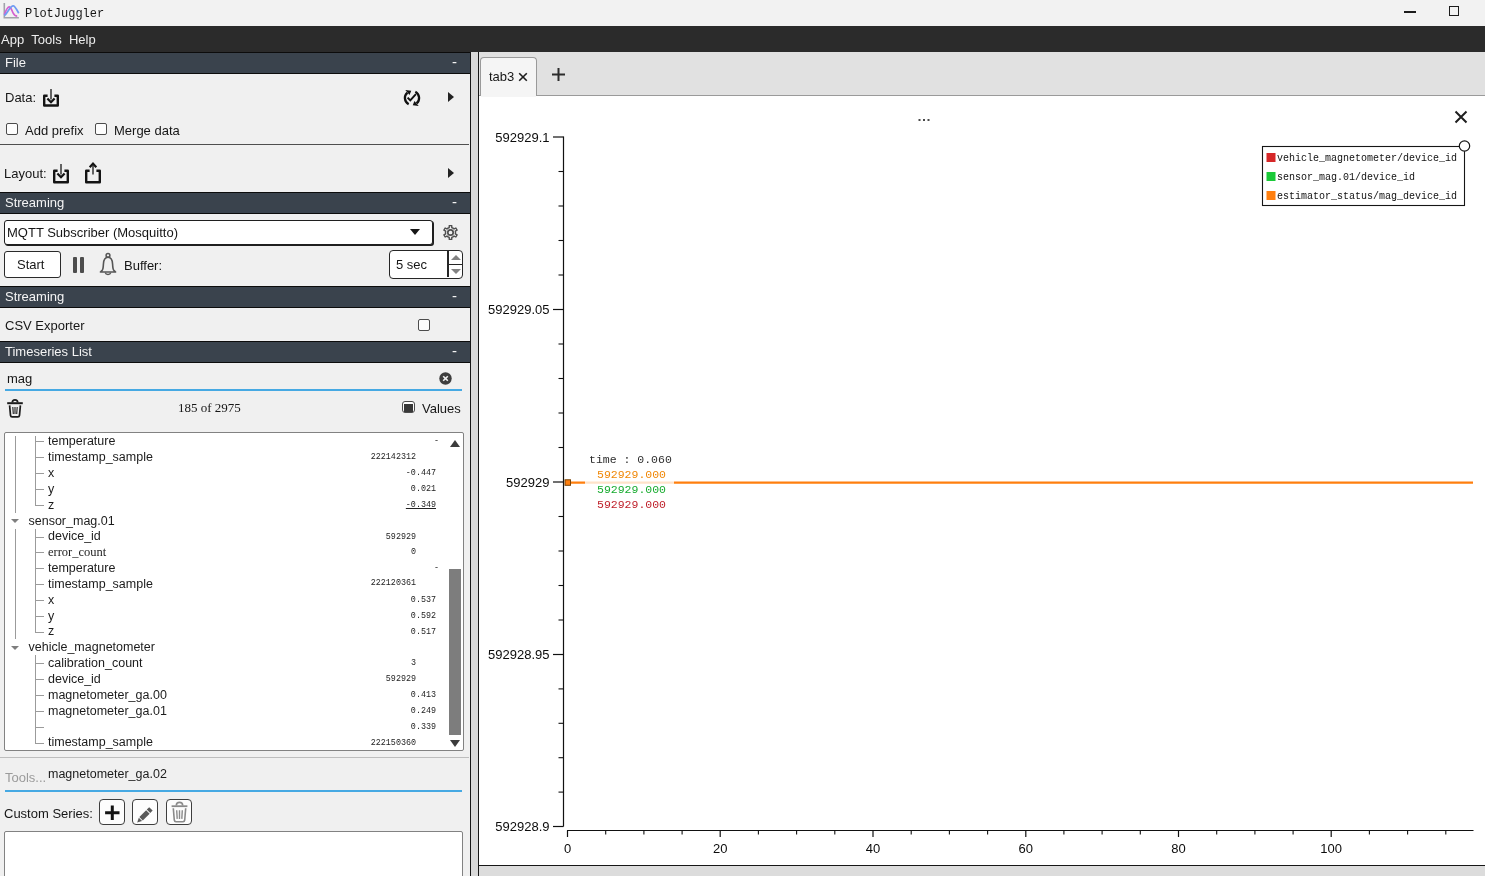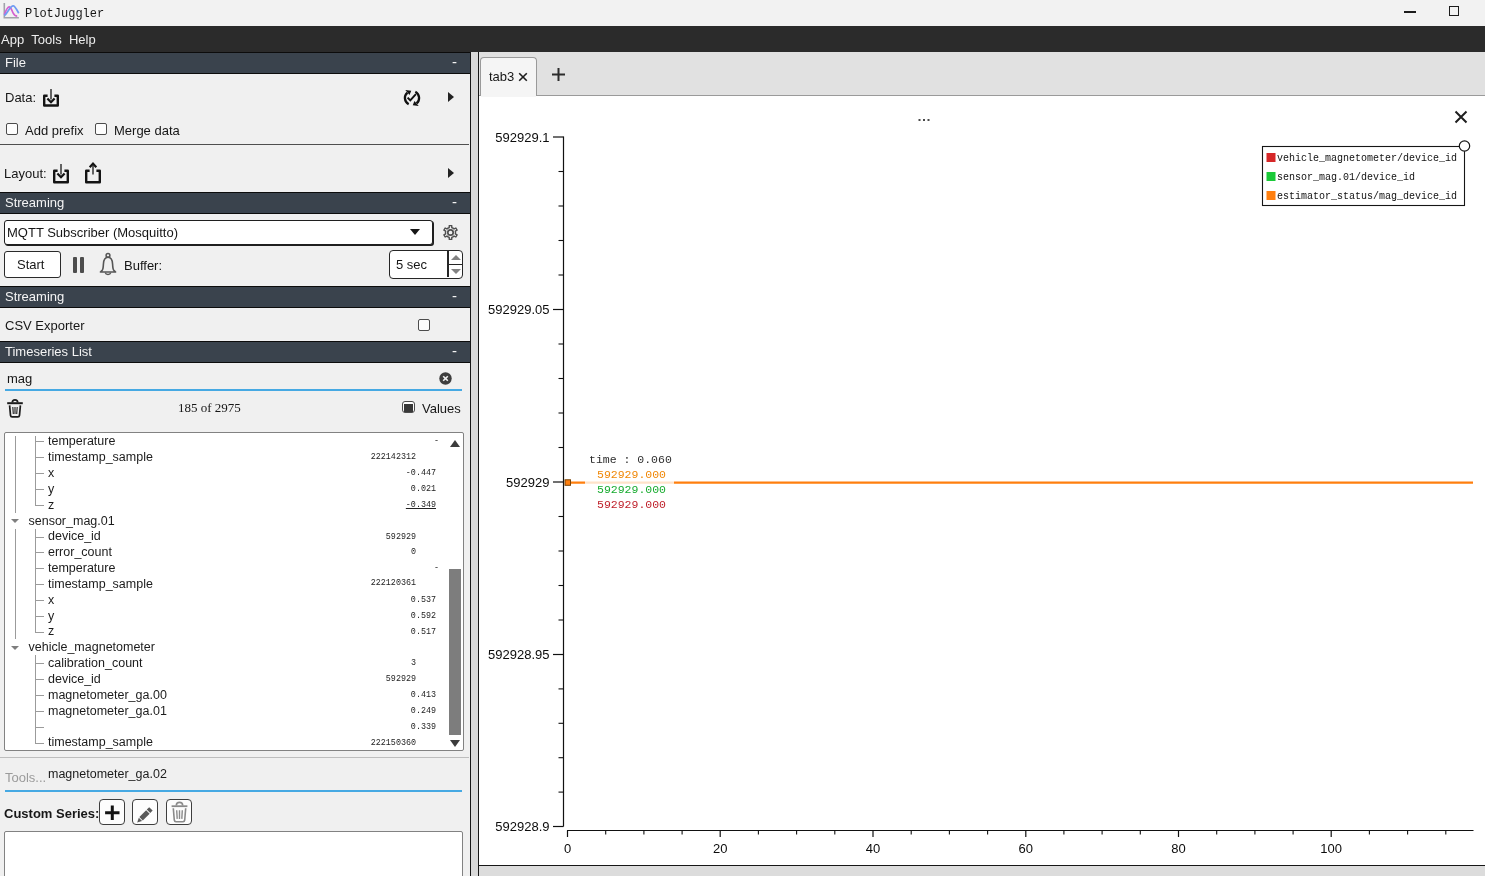--- a/index.html
+++ b/index.html
@@ -174,21 +174,21 @@
 <div class="treename" style="left:48px;top:465.9px;">x</div>
 <div class="treeval" style="right:1049px;top:468.1px;">-0.447</div>
 <div class="treename" style="left:48px;top:481.8px;">y</div>
 <div class="treeval" style="right:1049px;top:484.0px;">0.021</div>
 <div class="treename" style="left:48px;top:497.6px;">z</div>
 <div class="treeval" style="right:1049px;top:499.8px;text-decoration:underline;">-0.349</div>
 <div class="abs" style="left:11px;top:518.7px;width:0;height:0;border-top:4.5px solid #7e7e7e;border-left:4px solid transparent;border-right:4px solid transparent;"></div>
 <div class="treename" style="left:28.5px;top:513.5px;">sensor_mag.01</div>
 <div class="treename" style="left:48px;top:529.3px;">device_id</div>
 <div class="treeval" style="right:1069px;top:531.5px;">592929</div>
-<div class="treename" style="left:48px;top:545.2px;">error_count</div>
+<div class="treename" style="left:48px;top:545.2px;font-family:Liberation Serif, serif;">error_count</div>
 <div class="treeval" style="right:1069px;top:547.4px;">0</div>
 <div class="treename" style="left:48px;top:561.0px;">temperature</div>
 <div class="treeval" style="right:1046px;top:563.2px;">-</div>
 <div class="treename" style="left:48px;top:576.9px;">timestamp_sample</div>
 <div class="treeval" style="right:1069px;top:578px;font-family:Liberation Mono, monospace;">222120361</div>
 <div class="treename" style="left:48px;top:592.7px;">x</div>
 <div class="treeval" style="right:1049px;top:594.9px;">0.537</div>
 <div class="treename" style="left:48px;top:608.6px;">y</div>
 <div class="treeval" style="right:1049px;top:610.8px;">0.592</div>
 <div class="treename" style="left:48px;top:624.4px;">z</div>
@@ -207,21 +207,21 @@
 <div class="treeval" style="right:1049px;top:721.7px;">0.339</div>
 <div class="treename" style="left:48px;top:735.4px;">timestamp_sample</div>
 <div class="treeval" style="right:1069px;top:737.6px;">222150360</div>
 <div class="abs" style="left:449px;top:569px;width:12px;height:166px;background:#7d7d7d;"></div>
 <div class="abs" style="left:450px;top:440px;width:0;height:0;border-bottom:7px solid #3c3c3c;border-left:5.5px solid transparent;border-right:5.5px solid transparent;"></div>
 <div class="abs" style="left:450px;top:740px;width:0;height:0;border-top:7px solid #3c3c3c;border-left:5.5px solid transparent;border-right:5.5px solid transparent;"></div>
 
 <div class="abs" style="left:0;top:757px;width:469px;height:1px;background:#bdbdbd;"></div>
 <div class="lbl" style="left:5px;top:770px;color:#9b9b9b;">Tools...</div>
 <div class="abs" style="left:5px;top:790px;width:457px;height:2px;background:#46a9e3;"></div>
-<div class="lbl" style="left:4px;top:806px;font-weight:bold;">Custom Series:</div>
+<div class="lbl" style="left:4px;top:806px;">Custom Series:</div>
 
 <div class="btn" style="left:99px;top:799px;width:24px;height:24px;background:#fdfdfd;border-width:1.5px;"></div>
 <svg class="abs" style="left:99px;top:799px;" width="27" height="27" viewBox="0 0 27 27">
   <path d="M13.3,6.5 V20.9 M6.1,13.7 H20.5" stroke="#141414" stroke-width="3"></path>
 </svg>
 <div class="btn" style="left:131.8px;top:799px;width:24.4px;height:24px;background:#fdfdfd;border-width:1.5px;"></div>
 <svg class="abs" style="left:131.8px;top:799px;" width="27" height="27" viewBox="0 0 27 27">
   <g transform="translate(5.2,23.6) rotate(-45)" fill="#595959">
     <path d="M0,0 L4.6,-2.3 L4.6,2.3 Z"></path>
     <rect x="5.5" y="-2.45" width="9.6" height="4.9"></rect>

